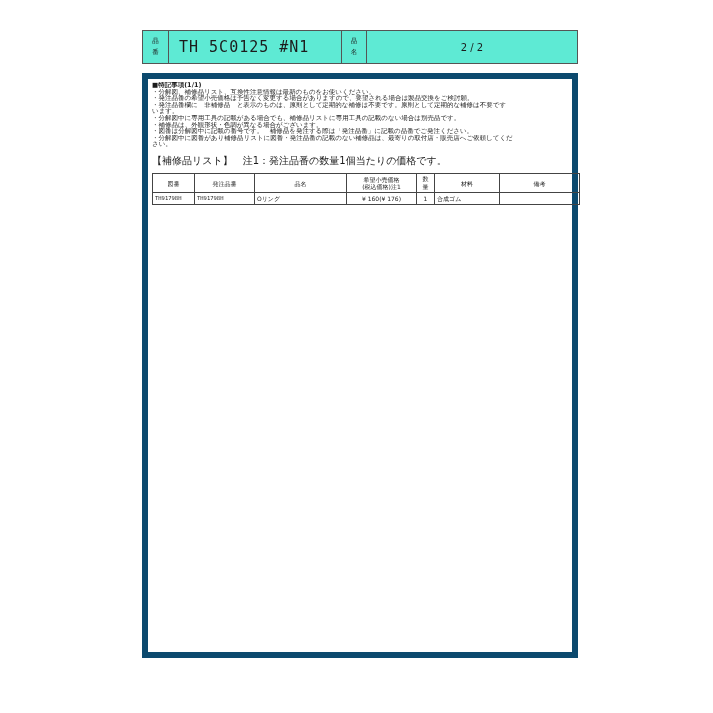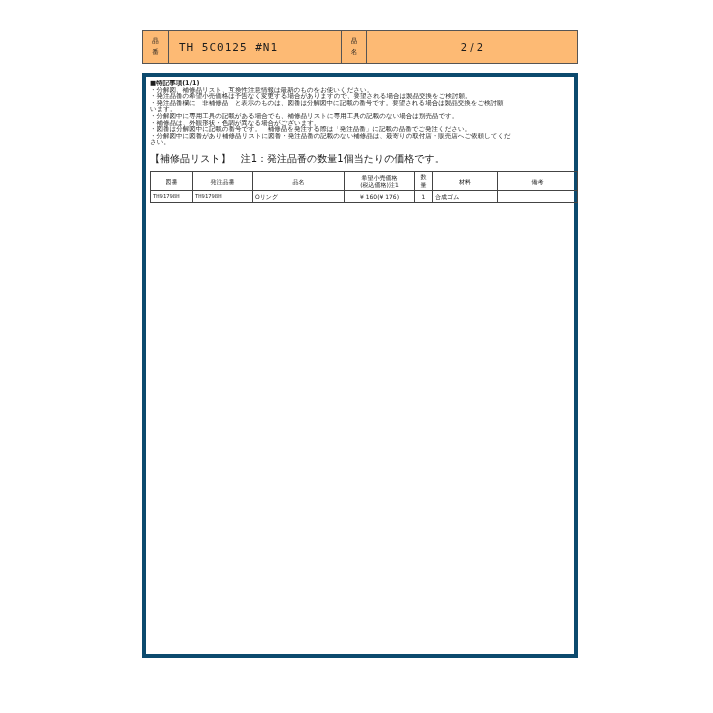--- a/index.html
+++ b/index.html
@@ -20,21 +20,21 @@
   
   .header-table {
     position: absolute;
     left: 142px;
     top: 30px;
     width: 436px;
     height: 34px;
     display: flex;
     border: 1px solid #555;
     box-sizing: border-box;
-    background: #fdba74;
+    background: #5eead4;
   }
   .header-table .cell {
     box-sizing: border-box;
     border-right: 1px solid #555;
     display: flex;
     align-items: center;
   }
   .header-table .cell:last-child { border-right: none; }
   .vlabel {
     width: 26px;
@@ -46,21 +46,21 @@
     font-size: 6.5px;
     line-height: 11px;
     text-align: center;
     word-break: break-all;
     white-space: normal;
   }
   .hnum {
     width: 173px;
     padding-left: 10px;
     font-family: "DejaVu Sans Mono", "Liberation Mono", monospace;
-    font-size: 11px;
+    font-size: 15px;
     letter-spacing: 1px;
   }
   .vlabel2 { width: 25px; justify-content: center; }
   .hname {
     width: 162px;
     padding-left: 8px;
     align-items: flex-start !important;
     padding-top: 5px;
     font-size: 7.5px;
   }
@@ -70,21 +70,21 @@
     font-size: 10px;
   }
 
   
   .main-box {
     position: absolute;
     left: 142px;
     top: 73px;
     width: 436px;
     height: 585px;
-    border: 4px solid #0c4a6e;
+    border: 6px solid #0c4a6e;
     box-sizing: border-box;
     background: #fff;
   }
   .notes {
     padding: 3px 4px 0 4px;
     font-size: 6.5px;
     line-height: 6.6px;
     letter-spacing: 0px;
     white-space: nowrap;
   }
@@ -160,21 +160,21 @@
     </div>
     <div class="cell hpage">2 / 2</div>
   </div>
 
   <div class="main-box">
 
     <div class="notes">
       <div class="note-line notes-title">■特記事項(1/1)</div>
       <div class="note-line">・分解図、補修品リスト、互換性注意情報は最新のものをお使いください。</div>
       <div class="note-line">・発注品番の希望小売価格は予告なく変更する場合がありますので、要望される場合は製品交換をご検討願。</div>
-      <div class="note-line">・発注品番欄に　非補修品　と表示のものは、図番は分解図中に記載の番号です。要望される場合は製品交換をご検討願</div>
+      <div class="note-line">・発注品番欄に　非補修品　と表示のものは、原則として定期的な補修は不要です。原則として定期的な補修は不要です</div>
       <div class="note-line">います。</div>
       <div class="note-line">・分解図中に専用工具の記載がある場合でも、補修品リストに専用工具の記載のない場合は別売品です。</div>
       <div class="note-line">・補修品は、外観形状・色調が異なる場合がございます。</div>
       <div class="note-line">・図番は分解図中に記載の番号です。　補修品を発注する際は「発注品番」に記載の品番でご発注ください。</div>
       <div class="note-line">・分解図中に図番があり補修品リストに図番・発注品番の記載のない補修品は、最寄りの取付店・販売店へご依頼してくだ</div>
       <div class="note-line">さい。</div>
     </div>
 
     <div class="list-heading">【補修品リスト】　注1：発注品番の数量1個当たりの価格です。</div>
 

